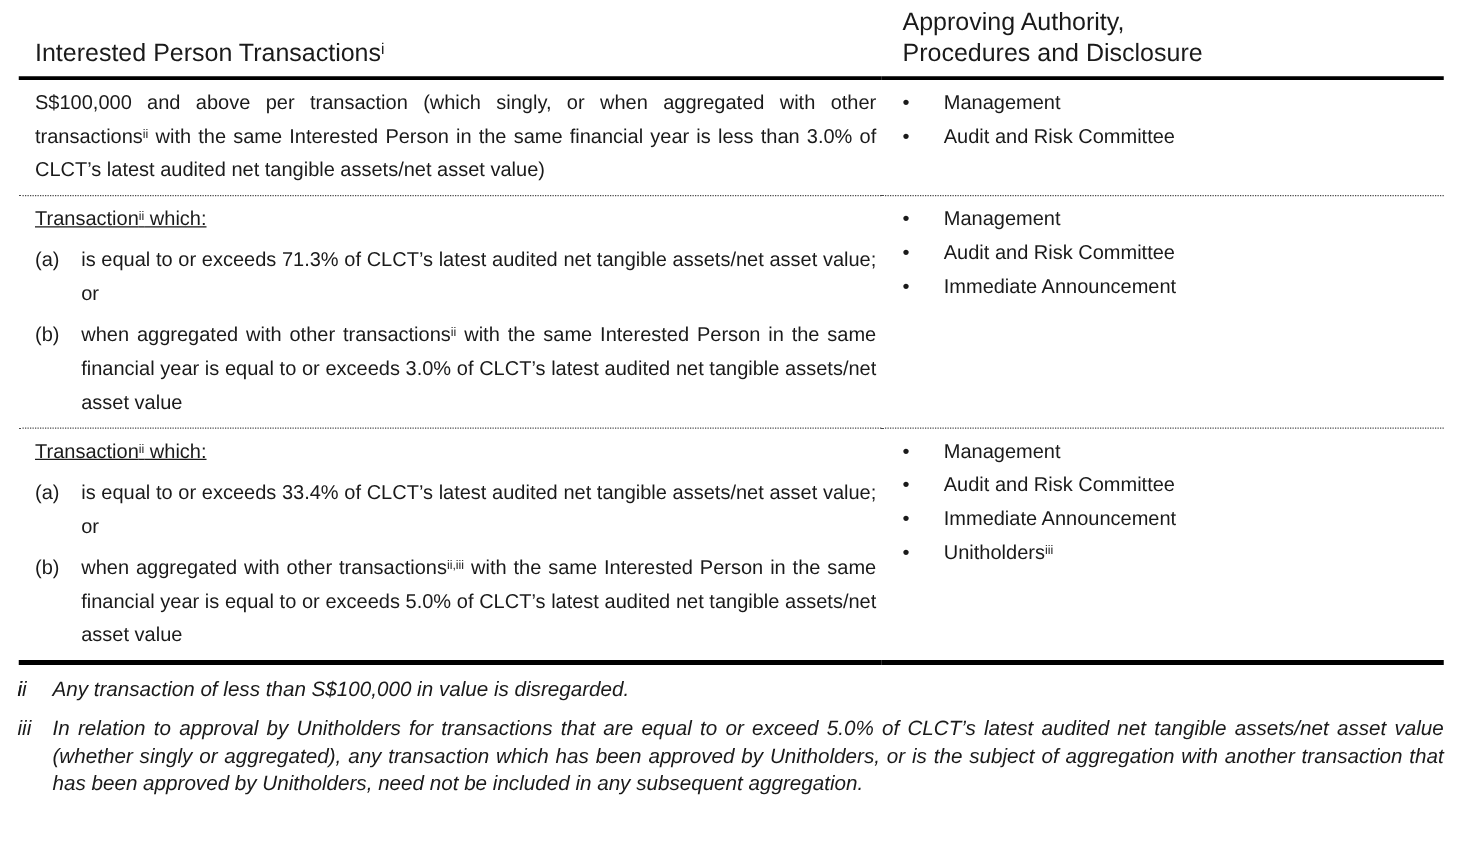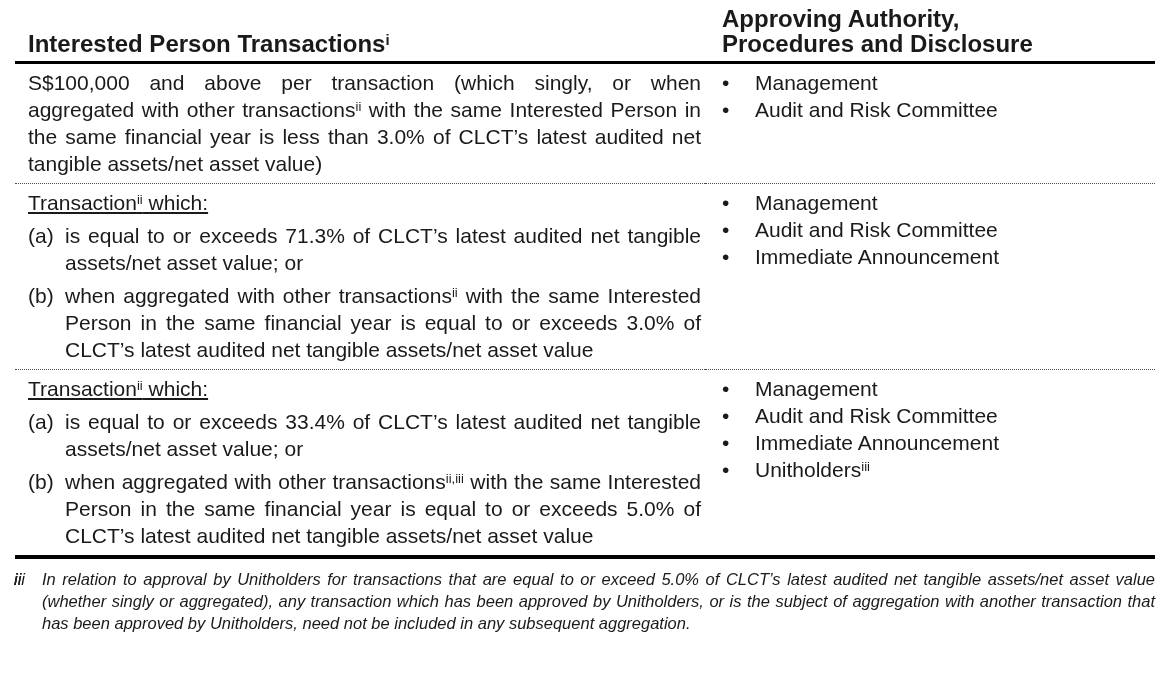--- a/index.html
+++ b/index.html
@@ -23,31 +23,31 @@
     border-collapse: collapse;
     table-layout: fixed;
     border-bottom: 4px solid #000000;
   }
   col.c-left  { width: 690px; }
   col.c-right { width: 450px; }
 
   th {
     text-align: left;
     vertical-align: bottom;
-    font-weight: bold;
-    font-size: 24px;
+    font-weight: normal;
+    font-size: 20px;
     line-height: 25px;
     padding: 2px 0 5px 13px;
     border-bottom: 3px solid #000000;
   }
   th.h-right { padding-left: 17px; }
 
   td {
     vertical-align: top;
-    font-size: 21px;
+    font-size: 16px;
     line-height: 27px;
     padding: 5px 0 6px 13px;
   }
   td.cell-right { padding-left: 17px; padding-right: 6px; }
   td.cell-left  { padding-right: 4px; }
 
   tbody tr.sep td { border-top: 1px dotted #4a4a4a; }
 
   .para {
     margin: 0;
@@ -200,20 +200,21 @@
 
     </tbody>
   </table>
 
   <div class="footnotes">
     <div class="fn">
       <span class="fn-marker">i</span>
     </div>
     <div class="fn">
       <span class="fn-marker">ii</span>
+      <span>Any transaction of less than S$100,000 in value is disregarded.</span>
     </div>
     <div class="fn">
       <span class="fn-marker">iii</span>
       <span>In relation to approval by Unitholders for transactions that are equal to or exceed 5.0% of CLCT’s latest audited net tangible assets/net asset value (whether singly or aggregated), any transaction which has been approved by Unitholders, or is the subject of aggregation with another transaction that has been approved by Unitholders, need not be included in any subsequent aggregation.</span>
     </div>
   </div>
 
 </div>
 
 </body></html>

